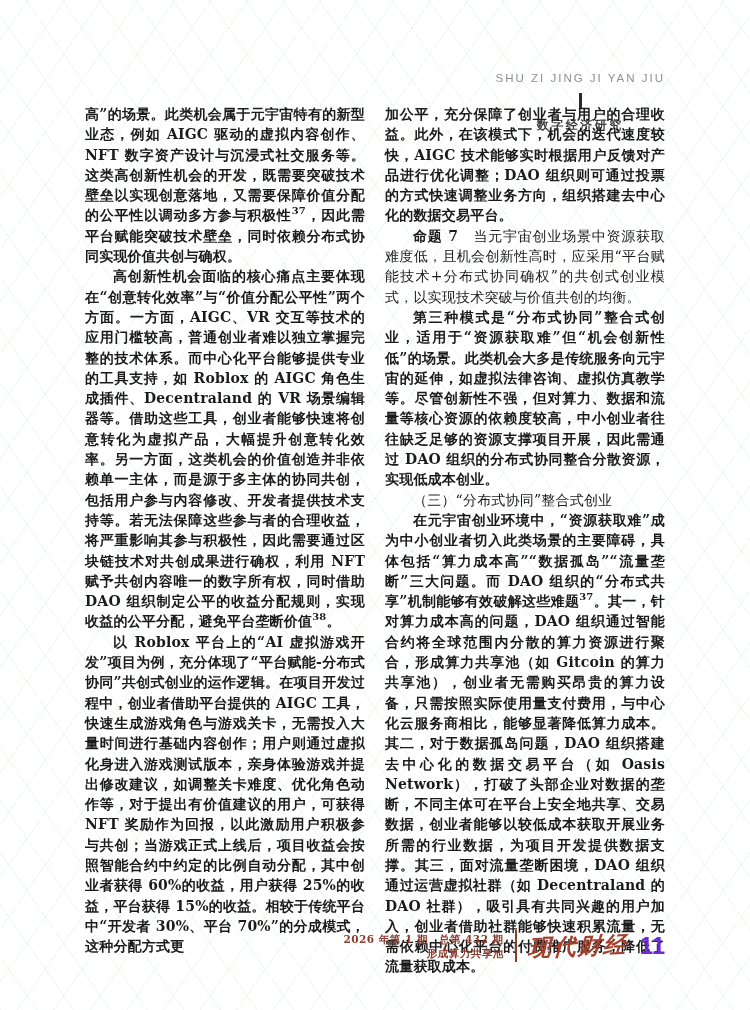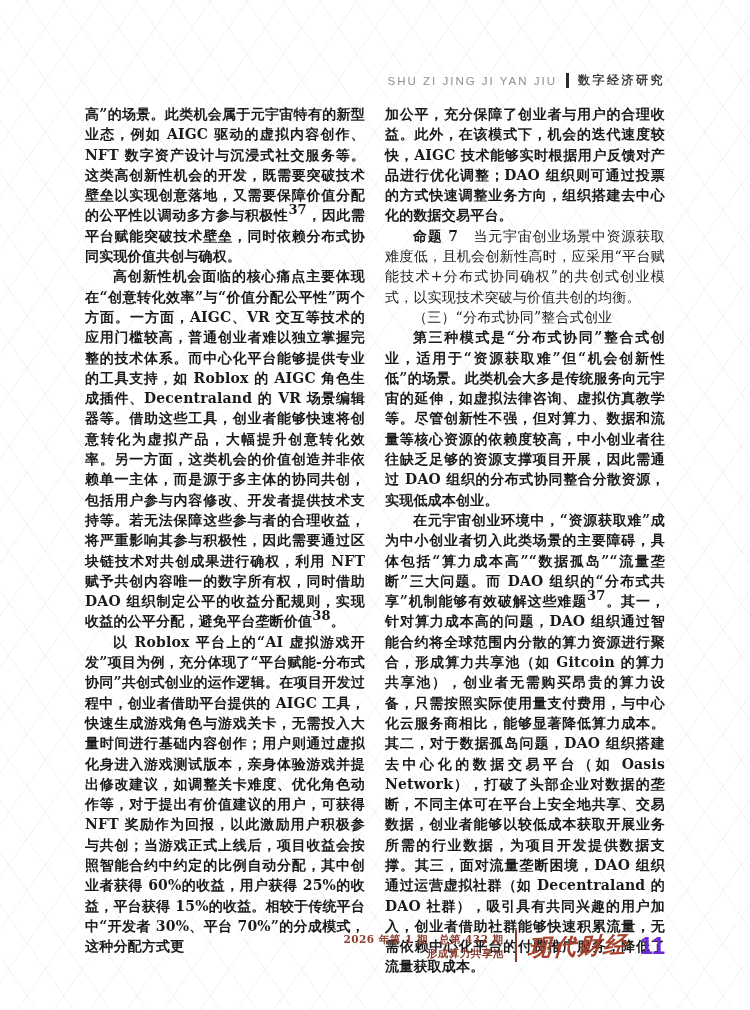--- a/index.html
+++ b/index.html
@@ -11,21 +11,21 @@
   .page{position:absolute;inset:0;background:#fff;}
   
   .watermark{
     position:absolute;inset:0;pointer-events:none;
     background-image:
       repeating-linear-gradient(55deg, rgba(140,190,140,0.12) 0px, rgba(140,190,140,0.12) 1px, transparent 1px, transparent 30px),
       repeating-linear-gradient(-55deg, rgba(140,190,140,0.12) 0px, rgba(140,190,140,0.12) 1px, transparent 1px, transparent 30px);
   }
   .header{
     position:absolute;top:72px;right:85px;
-    display:flex;align-items:center;gap:9px;
+    display:flex;align-items:center;gap:9px;flex-direction:column;
   }
   .header .pinyin{
     font-family:"Liberation Sans","DejaVu Sans",sans-serif;
     font-size:11.5px;color:#8f8f8f;letter-spacing:2px;
   }
   .header .hbar{width:3px;height:15px;background:#2a2a2a;}
   .header .cn-title{
     font-size:12px;color:#3d3d3d;font-weight:700;letter-spacing:2.5px;
   }
   .columns{
@@ -34,21 +34,21 @@
   }
   .col{width:280px;}
   p.para{
     margin:0;font-size:14px;line-height:20.3px;
     text-align:justify;color:#1b1b1b;font-weight:600;
     letter-spacing:0.2px;
   }
   p.para.indent{text-indent:2em;}
   p.para.kai{font-weight:500;}
   p.para b{font-weight:800;}
-  p.para sup{font-size:13px;line-height:0;vertical-align:super;font-weight:700;}
+  p.para sup{font-size:10px;line-height:0;vertical-align:super;font-weight:700;}
   .footer{
     position:absolute;top:930px;right:85px;
     display:flex;align-items:center;gap:11px;
   }
   .footer .issue-block{
     text-align:right;font-size:10.5px;line-height:14.5px;
     font-weight:700;color:var(--footer-accent,#8a3c2e);
     letter-spacing:0.5px;
   }
   .footer .fbar{width:2px;height:32px;background:var(--footer-accent,#8a3c2e);}
@@ -76,22 +76,22 @@
 
   <div class="columns">
     <div class="col" id="col-left">
         <p class="para">高”的场景。此类机会属于元宇宙特有的新型业态，例如 AIGC 驱动的虚拟内容创作、NFT 数字资产设计与沉浸式社交服务等。这类高创新性机会的开发，既需要突破技术壁垒以实现创意落地，又需要保障价值分配的公平性以调动多方参与积极性<sup>37</sup>，因此需平台赋能突破技术壁垒，同时依赖分布式协同实现价值共创与确权。</p>
         <p class="para indent">高创新性机会面临的核心痛点主要体现在“创意转化效率”与“价值分配公平性”两个方面。一方面，AIGC、VR 交互等技术的应用门槛较高，普通创业者难以独立掌握完整的技术体系。而中心化平台能够提供专业的工具支持，如 Roblox 的 AIGC 角色生成插件、Decentraland 的 VR 场景编辑器等。借助这些工具，创业者能够快速将创意转化为虚拟产品，大幅提升创意转化效率。另一方面，这类机会的价值创造并非依赖单一主体，而是源于多主体的协同共创，包括用户参与内容修改、开发者提供技术支持等。若无法保障这些参与者的合理收益，将严重影响其参与积极性，因此需要通过区块链技术对共创成果进行确权，利用 NFT 赋予共创内容唯一的数字所有权，同时借助 DAO 组织制定公平的收益分配规则，实现收益的公平分配，避免平台垄断价值<sup>38</sup>。</p>
         <p class="para indent">以 Roblox 平台上的“AI 虚拟游戏开发”项目为例，充分体现了“平台赋能-分布式协同”共创式创业的运作逻辑。在项目开发过程中，创业者借助平台提供的 AIGC 工具，快速生成游戏角色与游戏关卡，无需投入大量时间进行基础内容创作；用户则通过虚拟化身进入游戏测试版本，亲身体验游戏并提出修改建议，如调整关卡难度、优化角色动作等，对于提出有价值建议的用户，可获得 NFT 奖励作为回报，以此激励用户积极参与共创；当游戏正式上线后，项目收益会按照智能合约中约定的比例自动分配，其中创业者获得 60%的收益，用户获得 25%的收益，平台获得 15%的收益。相较于传统平台中“开发者 30%、平台 70%”的分成模式，这种分配方式更</p>
       </div>
     <div class="col" id="col-right">
         <p class="para">加公平，充分保障了创业者与用户的合理收益。此外，在该模式下，机会的迭代速度较快，AIGC 技术能够实时根据用户反馈对产品进行优化调整；DAO 组织则可通过投票的方式快速调整业务方向，组织搭建去中心化的数据交易平台。</p>
         <p class="para indent kai"><b>命题 7</b>　当元宇宙创业场景中资源获取难度低，且机会创新性高时，应采用“平台赋能技术+分布式协同确权”的共创式创业模式，以实现技术突破与价值共创的均衡。</p>
+        <p class="para indent">第三种模式是“分布式协同”整合式创业，适用于“资源获取难”但“机会创新性低”的场景。此类机会大多是传统服务向元宇宙的延伸，如虚拟法律咨询、虚拟仿真教学等。尽管创新性不强，但对算力、数据和流量等核心资源的依赖度较高，中小创业者往往缺乏足够的资源支撑项目开展，因此需通过 DAO 组织的分布式协同整合分散资源，实现低成本创业。</p>
         <p class="para indent kai">（三）“分布式协同”整合式创业</p>
-        <p class="para indent">第三种模式是“分布式协同”整合式创业，适用于“资源获取难”但“机会创新性低”的场景。此类机会大多是传统服务向元宇宙的延伸，如虚拟法律咨询、虚拟仿真教学等。尽管创新性不强，但对算力、数据和流量等核心资源的依赖度较高，中小创业者往往缺乏足够的资源支撑项目开展，因此需通过 DAO 组织的分布式协同整合分散资源，实现低成本创业。</p>
         <p class="para indent">在元宇宙创业环境中，“资源获取难”成为中小创业者切入此类场景的主要障碍，具体包括“算力成本高”“数据孤岛”“流量垄断”三大问题。而 DAO 组织的“分布式共享”机制能够有效破解这些难题<sup>37</sup>。其一，针对算力成本高的问题，DAO 组织通过智能合约将全球范围内分散的算力资源进行聚合，形成算力共享池（如 Gitcoin 的算力共享池），创业者无需购买昂贵的算力设备，只需按照实际使用量支付费用，与中心化云服务商相比，能够显著降低算力成本。其二，对于数据孤岛问题，DAO 组织搭建去中心化的数据交易平台（如 Oasis Network），打破了头部企业对数据的垄断，不同主体可在平台上安全地共享、交易数据，创业者能够以较低成本获取开展业务所需的行业数据，为项目开发提供数据支撑。其三，面对流量垄断困境，DAO 组织通过运营虚拟社群（如 Decentraland 的 DAO 社群），吸引具有共同兴趣的用户加入，创业者借助社群能够快速积累流量，无需依赖中心化平台的付费推广服务，降低了流量获取成本。</p>
       </div>
   </div>
 
   <div class="footer">
     <div class="issue-block">
       <div>2026 年第 1 期　总第 432 期</div>
       <div>形成算力共享池</div>
     </div>
     <div class="fbar"></div>

